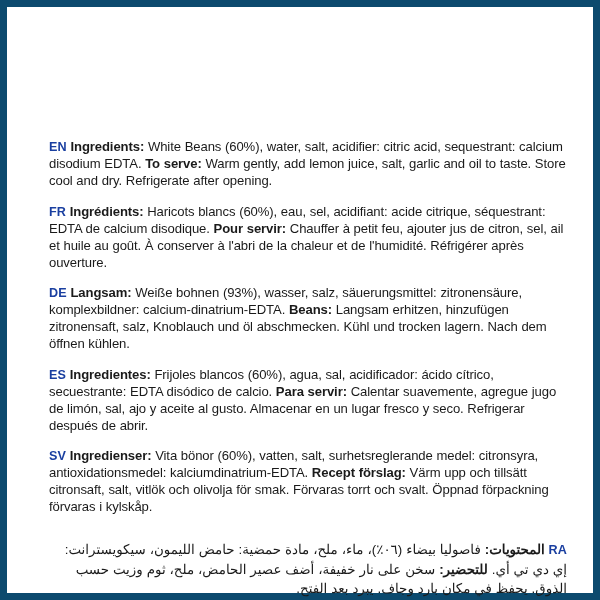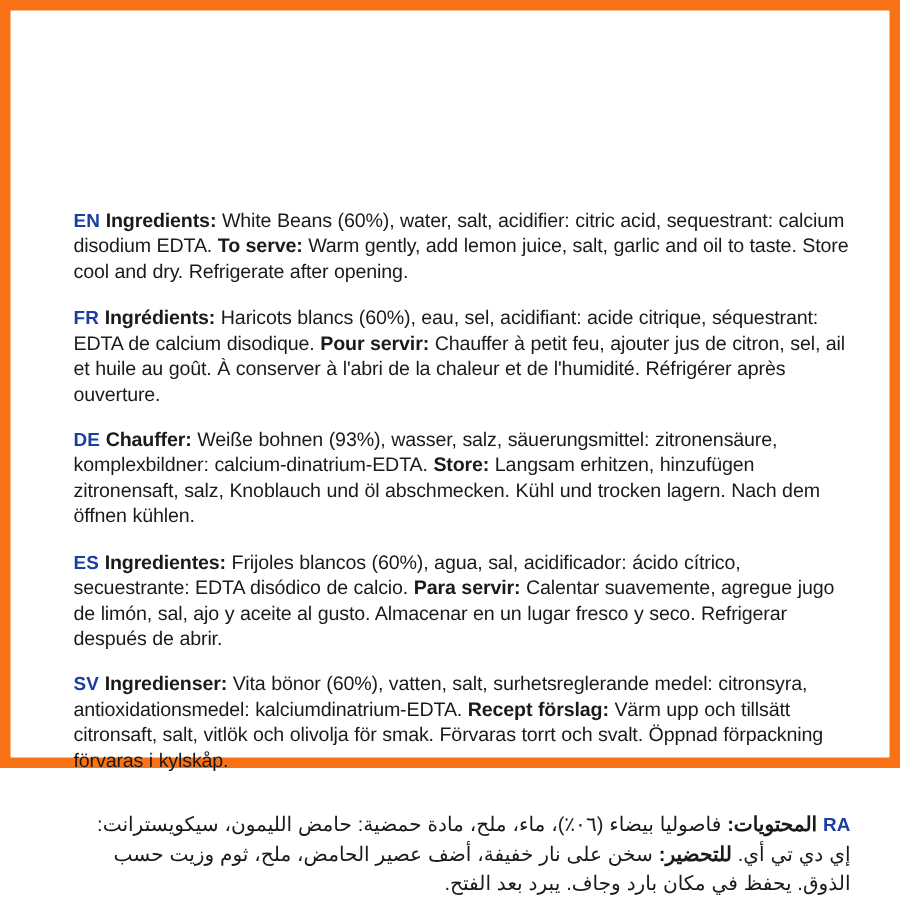--- a/index.html
+++ b/index.html
@@ -11,23 +11,23 @@
     height: 600px;
     background: #ffffff;
     font-family: "Liberation Sans", sans-serif;
     overflow: hidden;
   }
   .label-card {
     position: absolute;
     left: 0;
     top: 0;
     width: 600px;
-    height: 512px;
+    height: 600px;
     box-sizing: border-box;
-    border: 7px solid #f97316;
+    border: 7px solid #0c4a6e;
     background: #ffffff;
   }
   .content {
     position: absolute;
     left: 42px;
     top: 118px;
     width: 518px;
   }
   .block {
     margin-bottom: 9px;
@@ -77,21 +77,21 @@
 
     <div class="block">
       <p class="para"><span class="lang">EN</span> <span class="lead">Ingredients:</span><span> White Beans (60%), water, salt, acidifier: citric acid, sequestrant: calcium disodium EDTA. </span><span class="serve">To serve:</span><span> Warm gently, add lemon juice, salt, garlic and oil to taste. Store cool and dry. Refrigerate after opening.</span></p>
     </div>
 
     <div class="block">
       <p class="para"><span class="lang">FR</span> <span class="lead">Ingrédients:</span><span> Haricots blancs (60%), eau, sel, acidifiant: acide citrique, séquestrant: EDTA de calcium disodique. </span><span class="serve">Pour servir:</span><span> Chauffer à petit feu, ajouter jus de citron, sel, ail et huile au goût. À conserver à l'abri de la chaleur et de l'humidité. Réfrigérer après ouverture.</span></p>
     </div>
 
     <div class="block">
-      <p class="para"><span class="lang">DE</span> <span class="lead">Chauffer:</span><span> Weiße bohnen (93%), wasser, salz, säuerungsmittel: zitronensäure, komplexbildner: calcium-dinatrium-EDTA. </span><span class="serve">Store:</span><span> Langsam erhitzen, hinzufügen zitronensaft, salz, Knoblauch und öl abschmecken. Kühl und trocken lagern. Nach dem öffnen kühlen.</span></p>
+      <p class="para"><span class="lang">DE</span> <span class="lead">Langsam:</span><span> Weiße bohnen (93%), wasser, salz, säuerungsmittel: zitronensäure, komplexbildner: calcium-dinatrium-EDTA. </span><span class="serve">Beans:</span><span> Langsam erhitzen, hinzufügen zitronensaft, salz, Knoblauch und öl abschmecken. Kühl und trocken lagern. Nach dem öffnen kühlen.</span></p>
     </div>
 
     <div class="block">
       <p class="para"><span class="lang">ES</span> <span class="lead">Ingredientes:</span><span> Frijoles blancos (60%), agua, sal, acidificador: ácido cítrico, secuestrante: EDTA disódico de calcio. </span><span class="serve">Para servir:</span><span> Calentar suavemente, agregue jugo de limón, sal, ajo y aceite al gusto. Almacenar en un lugar fresco y seco. Refrigerar después de abrir.</span></p>
     </div>
 
     <div class="block">
       <p class="para"><span class="lang">SV</span> <span class="lead">Ingredienser:</span><span> Vita bönor (60%), vatten, salt, surhetsreglerande medel: citronsyra, antioxidationsmedel: kalciumdinatrium-EDTA. </span><span class="serve">Recept förslag:</span><span> Värm upp och tillsätt citronsaft, salt, vitlök och olivolja för smak. Förvaras torrt och svalt. Öppnad förpackning förvaras i kylskåp.</span></p>
     </div>
 

